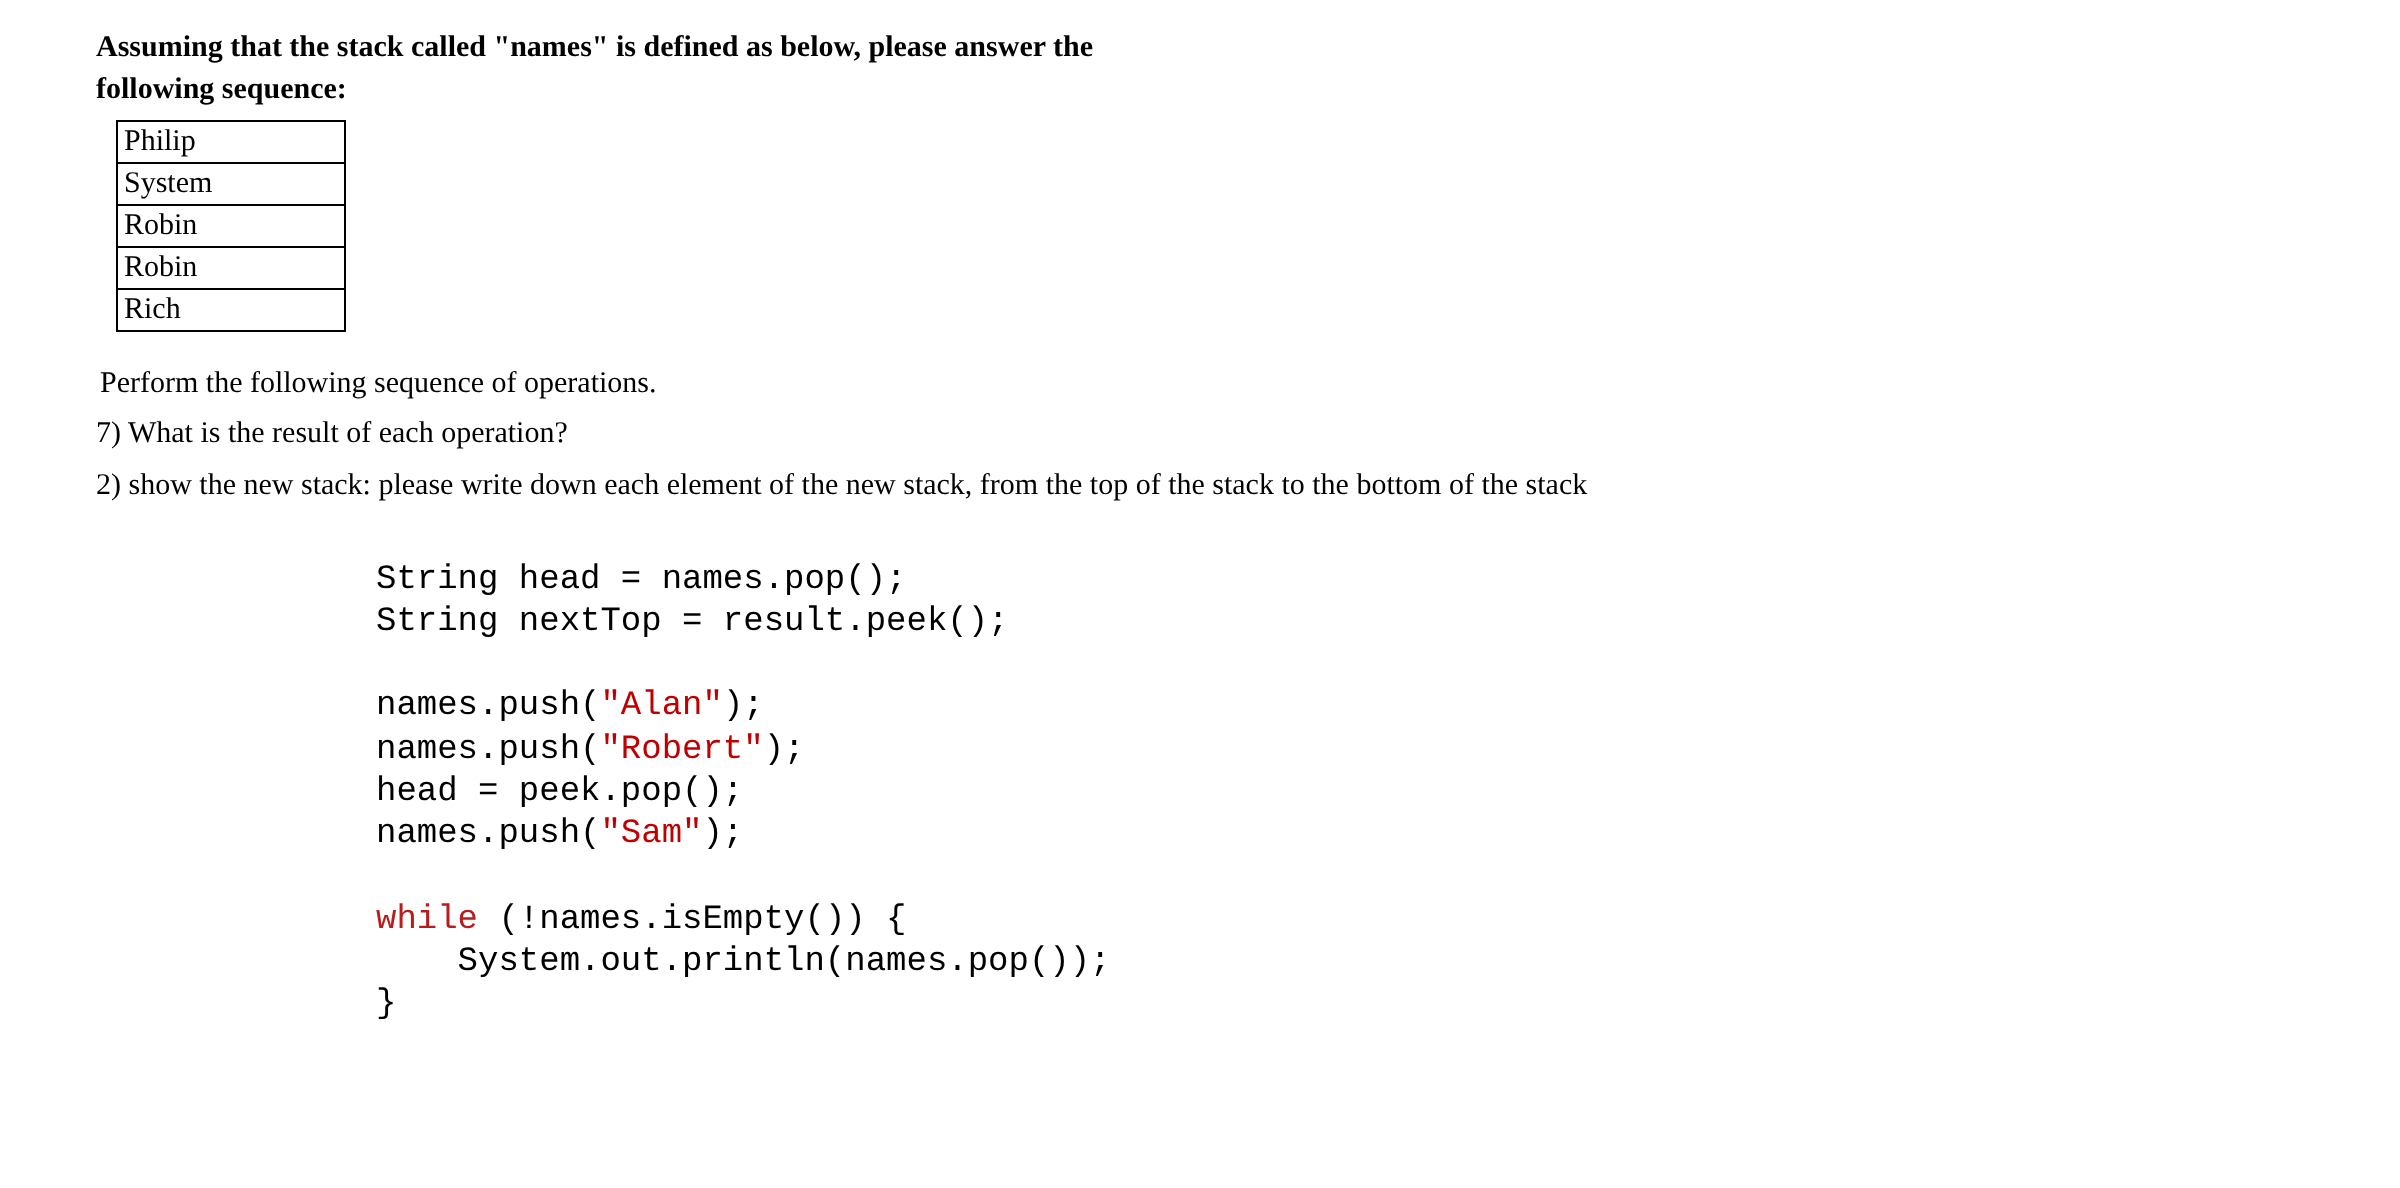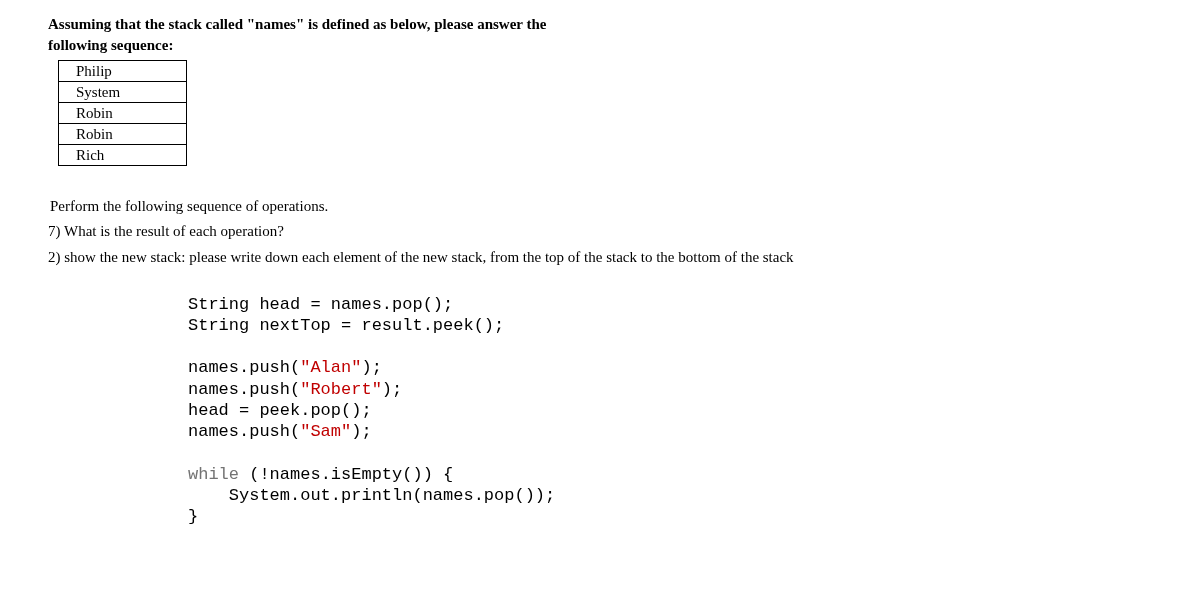--- a/index.html
+++ b/index.html
@@ -23,47 +23,47 @@
     line-height: 1.4;
     margin-bottom: 4px;
     font-weight: bold;
   }
   .stack-table {
     border-collapse: collapse;
     margin: 4px 0 6px 10px;
   }
   .stack-table td {
     border: 1px solid #000;
-    padding: 1px 10px 1px 17px;
+    padding: 1px 10px 1px 3px;
     font-family: 'Segoe Script', 'Comic Sans MS', cursive;
     font-size: 15px;
     line-height: 1.2;
     width: 100px;
   }
   .perform {
     font-family: Georgia, serif;
     font-size: 15px;
-    margin: 32px 0 6px 2px;
+    margin: 18px 0 6px 2px;
   }
   .q {
     font-family: Georgia, serif;
     font-size: 15px;
     margin: 6px 0 0 0;
     line-height: 1.35;
     max-width: 1050px;
   }
   .codeblock {
     font-family: Consolas, 'Courier New', monospace;
     font-size: 17px;
     white-space: pre;
     margin: 26px 0 0 140px;
     line-height: 1.25;
     color: #000;
   }
-  .kw { color: #737373; }
+  .kw { color: #b91c1c; }
   .str { color: #c00000; }
 </style>
 </head>
 <body>
 
 <div class="page">
 
   <div class="intro">
     <span>Assuming that the stack called "names" is defined as below, please answer the</span><br>
     <span>following sequence:</span>

